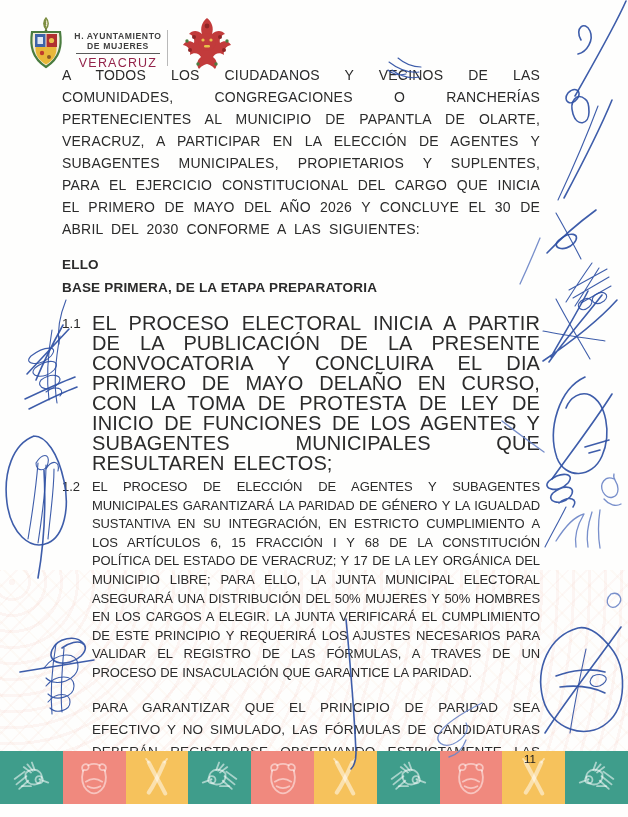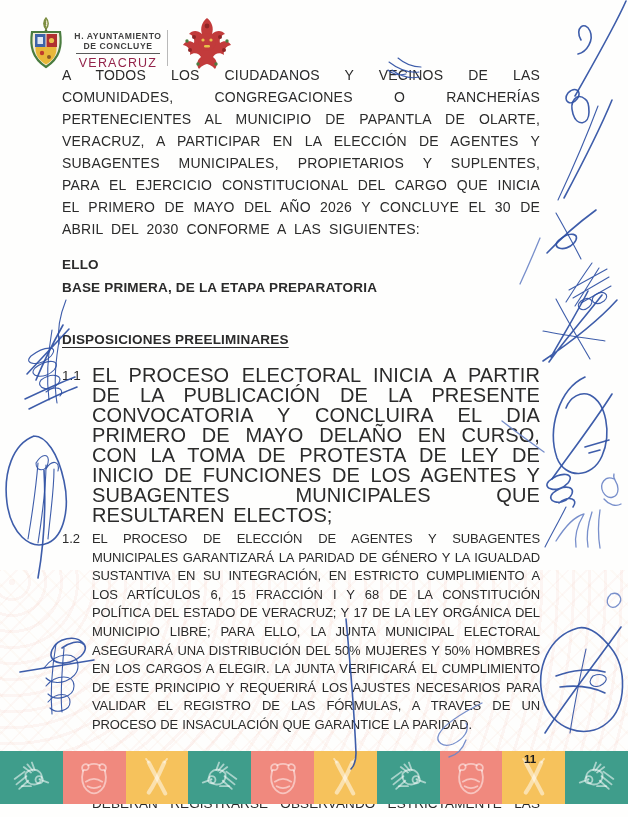--- a/index.html
+++ b/index.html
@@ -44,21 +44,21 @@
       repeating-linear-gradient(45deg, rgba(242,200,160,.07) 0 2px, rgba(0,0,0,0) 2px 13px),
       repeating-linear-gradient(-45deg, rgba(238,166,152,.07) 0 2px, rgba(0,0,0,0) 2px 13px);
   }
   
   .footer-band{position:absolute;left:0;top:751px;width:628px;height:53px;display:flex;}
   .tile{flex:1 1 0;position:relative;display:flex;align-items:center;justify-content:center;}
   .tile svg{width:40px;height:40px;}
   .tile.flip svg{transform:scaleX(-1);}
   .page-number{
     position:absolute;left:517px;top:753px;width:26px;
-    font-size:11.5px;font-weight:bold;color:#1c1c1c;text-align:center;z-index:3;
+    font-size:11.5px;font-weight:normal;color:#1c1c1c;text-align:center;z-index:3;
   }
   
   .ink-overlay{position:absolute;left:0;top:0;width:628px;height:817px;pointer-events:none;z-index:2;}
   .ink-overlay path{fill:none;stroke:var(--ink);stroke-width:1.6;stroke-linecap:round;stroke-linejoin:round;opacity:.92;}
   .ink-overlay path.light{stroke:var(--ink-light);stroke-width:1.3;}
   .ink-overlay path.thin{stroke-width:1.1;}
 </style>
 </head>
 <body>
 
@@ -80,21 +80,21 @@
       <rect x="20.5" y="18" width="10.5" height="13" fill="#b03030"></rect>
       <path d="M9.5,31 C9,38 12,44 20,48.5 C28,44 31,38 30.5,31 Z" fill="#e8b83a"></path>
       <rect x="11.5" y="21" width="5.5" height="7" fill="#dfe7f2"></rect>
       <circle cx="25.5" cy="24.5" r="2.6" fill="#e8c24a"></circle>
       <circle cx="16" cy="37" r="2.2" fill="#c03b2d"></circle>
       <circle cx="23" cy="41" r="2" fill="#8a5a23"></circle>
     </svg>
 
     <div class="org-block">
       <div class="org-line">H. AYUNTAMIENTO</div>
-      <div class="org-line">DE CONCLUYE</div>
+      <div class="org-line">DE MUJERES</div>
       <div class="org-rule"></div>
       <div class="org-state">VERACRUZ</div>
     </div>
 
     <div class="header-divider"></div>
 
     <svg class="crest-logo" width="62" height="62" viewBox="0 0 62 62">
       <g fill="#c23b3b">
         <path d="M31,6 C26,10 24,16 26,22 C22,18 16,18 13,22 C17,23 19,27 18,31 C14,28 9,29 7,33 C12,34 15,38 14,43 C18,40 23,41 25,45 C21,48 20,53 23,57 C26,53 31,52 31,52 C31,52 36,53 39,57 C42,53 41,48 37,45 C39,41 44,40 48,43 C47,38 50,34 55,33 C53,29 48,28 44,31 C43,27 45,23 49,22 C46,18 40,18 36,22 C38,16 36,10 31,6 Z"></path>
         <circle cx="31" cy="30" r="9"></circle>
@@ -120,21 +120,20 @@
     </svg>
 
   </div>
 
   <div class="doc">
     <p class="para">A TODOS LOS CIUDADANOS Y VECINOS DE LAS COMUNIDADES, CONGREGACIONES O RANCHERÍAS PERTENECIENTES AL MUNICIPIO DE PAPANTLA DE OLARTE, VERACRUZ, A PARTICIPAR EN LA ELECCIÓN DE AGENTES Y SUBAGENTES MUNICIPALES, PROPIETARIOS Y SUPLENTES, PARA EL EJERCICIO CONSTITUCIONAL DEL CARGO QUE INICIA EL PRIMERO DE MAYO DEL AÑO 2026 Y CONCLUYE EL 30 DE ABRIL DEL 2030 CONFORME A LAS SIGUIENTES:</p>
 
     <div class="headings">
       <div class="h-bold">ELLO</div>
       <div class="h-bold">BASE PRIMERA, DE LA ETAPA PREPARATORIA</div>
-      <div class="h-bold h-underlined">DISPOSICIONES PREELIMINARES</div>
     </div>
 
     <div class="clauses">
       <div class="clause">
         <span class="cnum">1.1</span>
         <p class="ctext">EL PROCESO ELECTORAL INICIA A PARTIR DE LA PUBLICACIÓN DE LA PRESENTE CONVOCATORIA Y CONCLUIRA EL DIA PRIMERO DE MAYO DELAÑO EN CURSO, CON LA TOMA DE PROTESTA DE LEY DE INICIO DE FUNCIONES DE LOS AGENTES Y SUBAGENTES MUNICIPALES QUE RESULTAREN ELECTOS;</p>
       </div>
       <div class="clause tight">
         <span class="cnum">1.2</span>
         <p class="ctext">EL PROCESO DE ELECCIÓN DE AGENTES Y SUBAGENTES MUNICIPALES GARANTIZARÁ LA PARIDAD DE GÉNERO Y LA IGUALDAD SUSTANTIVA EN SU INTEGRACIÓN, EN ESTRICTO CUMPLIMIENTO A LOS ARTÍCULOS 6, 15 FRACCIÓN I Y 68 DE LA CONSTITUCIÓN POLÍTICA DEL ESTADO DE VERACRUZ; Y 17 DE LA LEY ORGÁNICA DEL MUNICIPIO LIBRE; PARA ELLO, LA JUNTA MUNICIPAL ELECTORAL ASEGURARÁ UNA DISTRIBUCIÓN DEL 50% MUJERES Y 50% HOMBRES EN LOS CARGOS A ELEGIR. LA JUNTA VERIFICARÁ EL CUMPLIMIENTO DE ESTE PRINCIPIO Y REQUERIRÁ LOS AJUSTES NECESARIOS PARA VALIDAR EL REGISTRO DE LAS FÓRMULAS, A TRAVES DE UN PROCESO DE INSACULACIÓN QUE GARANTICE LA PARIDAD.</p>

